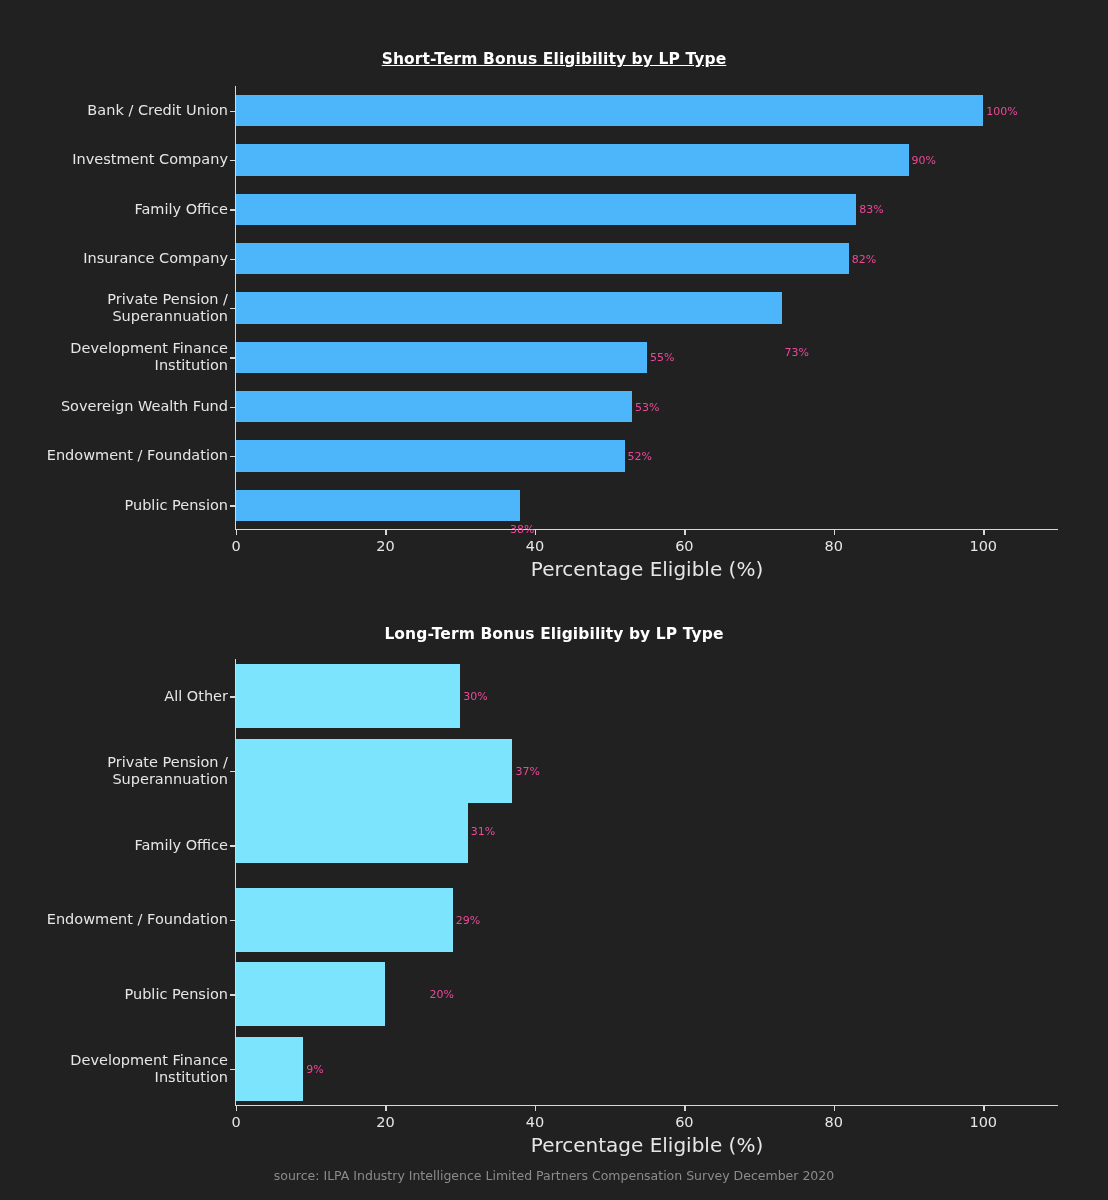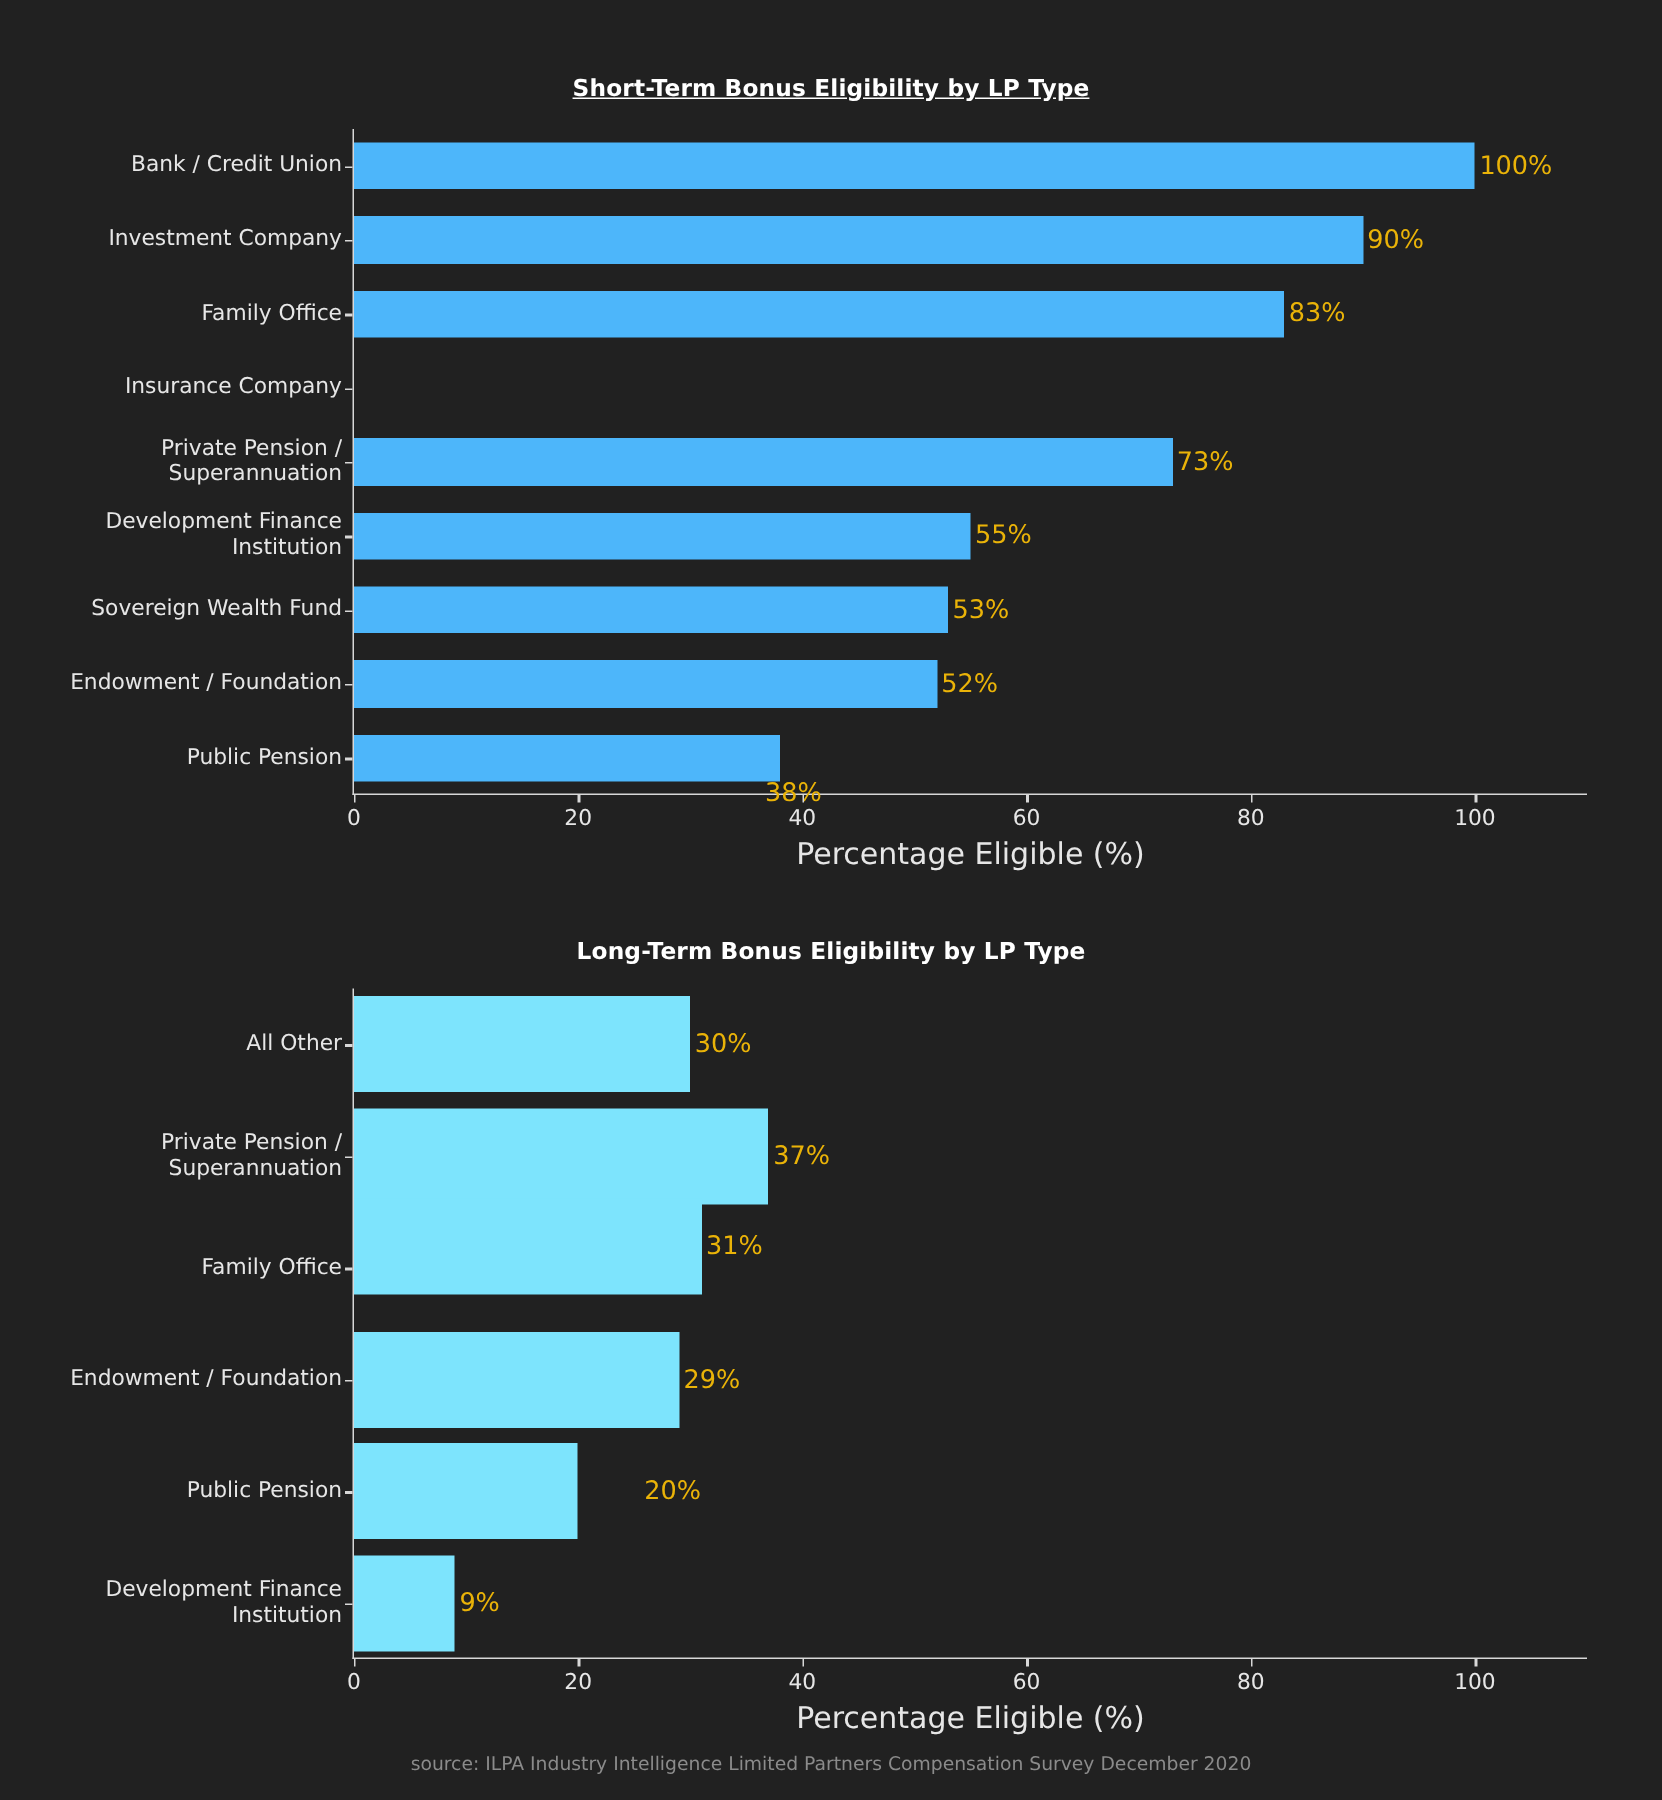--- a/index.html
+++ b/index.html
@@ -62,22 +62,22 @@
     width: 100%;
   }
   .bar {
     position: absolute;
     left: 0; top: 0; bottom: 0;
   }
   .bar-label {
     position: absolute;
     top: 50%;
     transform: translateY(-50%);
-    font-size: 17px;
-    color: #eab308;
+    font-size: 11px;
+    color: #ec4899;
     white-space: nowrap;
     padding-left: 3px;
   }
 
   .cat-label {
     position: absolute;
     right: 1116px;           
     text-align: right;
     font-size: 14.5px;
     color: #e6e6e6;
@@ -141,24 +141,28 @@
         <div class="bar-row" style="top: 58.2133px; height: 31.5733px;">
           <div class="bar" style="width: 672.545px; background: rgb(77, 182, 250);"></div>
           <div class="bar-label" style="left: 672.545px;">90%</div>
         </div>
         <div class="ytick" style="top: 74px;"></div>
         <div class="bar-row" style="top: 107.547px; height: 31.5733px;">
           <div class="bar" style="width: 620.236px; background: rgb(77, 182, 250);"></div>
           <div class="bar-label" style="left: 620.236px;">83%</div>
         </div>
         <div class="ytick" style="top: 123.333px;"></div>
+        <div class="bar-row" style="top: 156.88px; height: 31.5733px;">
+          <div class="bar" style="width: 612.764px; background: rgb(77, 182, 250);"></div>
+          <div class="bar-label" style="left: 612.764px;">82%</div>
+        </div>
         <div class="ytick" style="top: 172.667px;"></div>
         <div class="bar-row" style="top: 206.213px; height: 31.5733px;">
           <div class="bar" style="width: 545.509px; background: rgb(77, 182, 250);"></div>
-          <div class="bar-label" style="left: 545.509px;">73%</div>
+          <div class="bar-label" style="left: 545.509px; margin-top: 44px;">73%</div>
         </div>
         <div class="ytick" style="top: 222px;"></div>
         <div class="bar-row" style="top: 255.547px; height: 31.5733px;">
           <div class="bar" style="width: 411px; background: rgb(77, 182, 250);"></div>
           <div class="bar-label" style="left: 411px;">55%</div>
         </div>
         <div class="ytick" style="top: 271.333px;"></div>
         <div class="bar-row" style="top: 304.88px; height: 31.5733px;">
           <div class="bar" style="width: 396.055px; background: rgb(77, 182, 250);"></div>
           <div class="bar-label" style="left: 396.055px;">53%</div>

